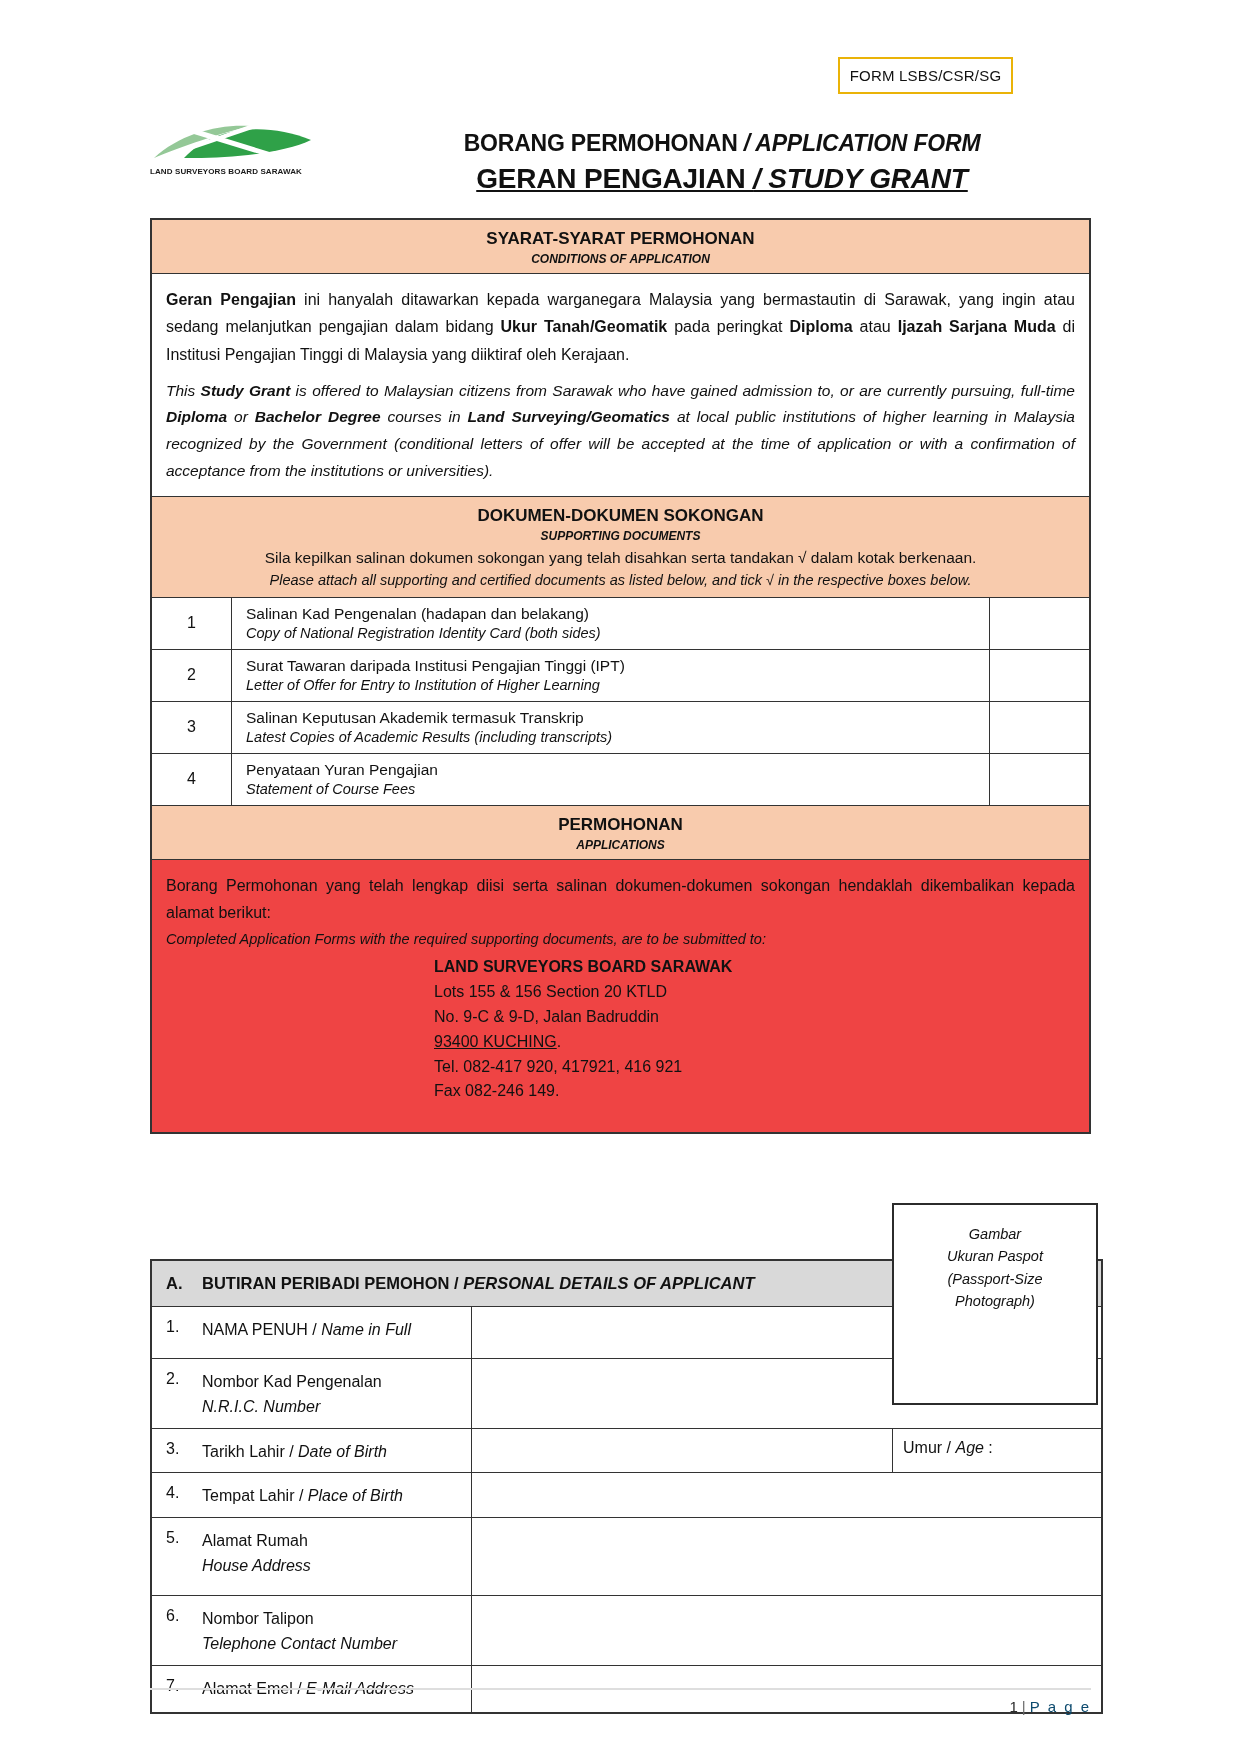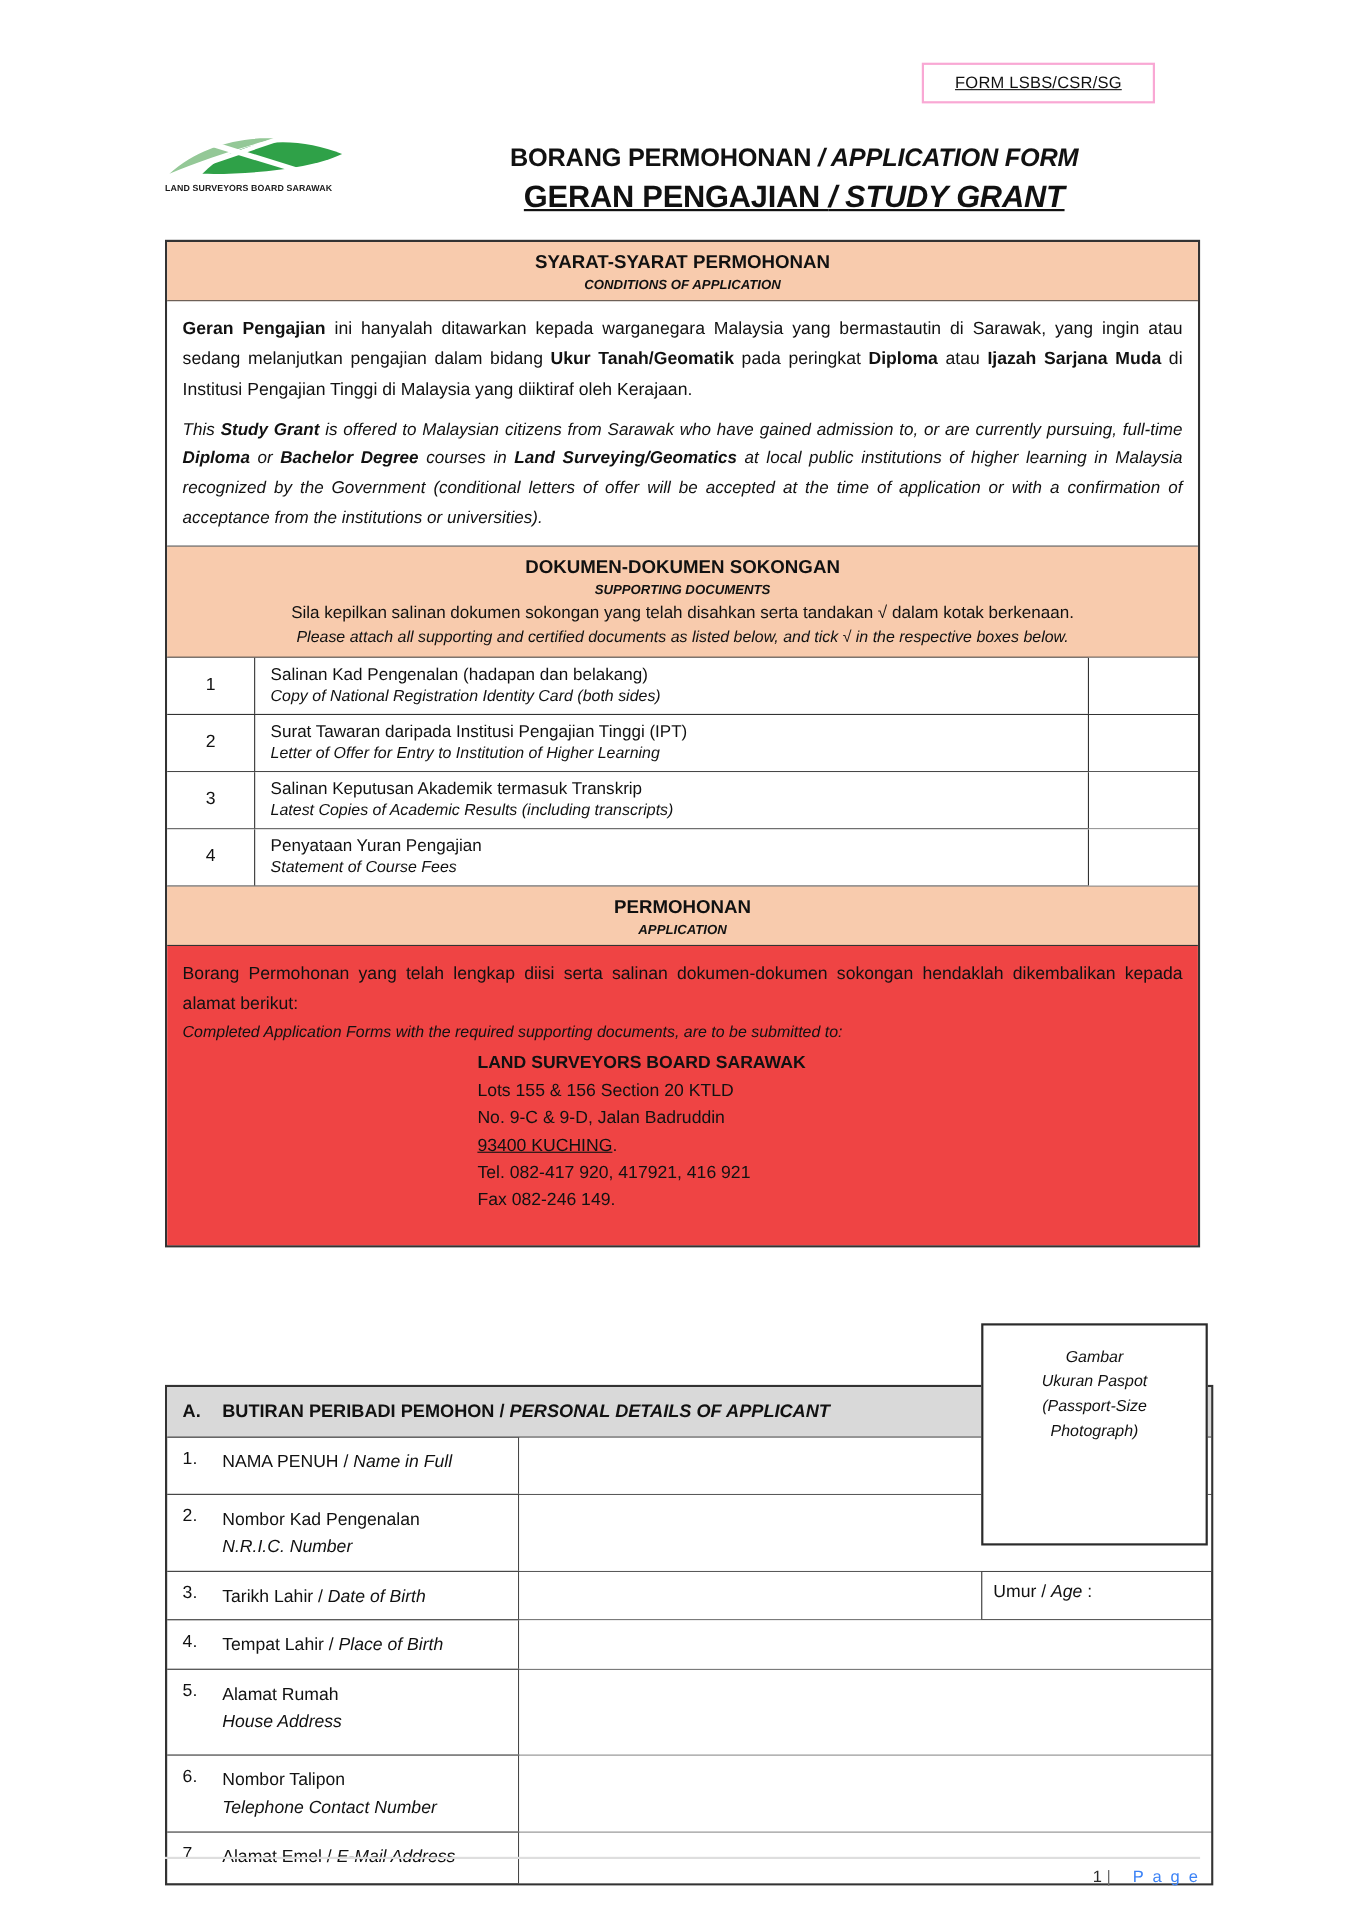--- a/index.html
+++ b/index.html
@@ -5,23 +5,23 @@
   * { box-sizing: border-box; margin: 0; padding: 0; }
   html,body { width:1241px; height:1754px; background:#ffffff; overflow:hidden;
               font-family:"Liberation Sans","DejaVu Sans",sans-serif; color:#111; }
   .page { position:relative; width:1241px; height:1754px; background:#fff; }
 
   .b { font-weight:700; }
   .i { font-style:italic; }
   .u { text-decoration:underline; }
 
   
-  .formcode { position:absolute; left:838px; top:57px; width:212px; height:37px;
-              border:2px solid #f9a8d4; display:flex; align-items:center; justify-content:center;
-              font-size:15px; letter-spacing:0.2px;text-decoration:underline; }
+  .formcode { position:absolute; left:838px; top:57px; width:175px; height:37px;
+              border:2px solid #eab308; display:flex; align-items:center; justify-content:center;
+              font-size:15px; letter-spacing:0.2px; }
 
   
   .logo { position:absolute; left:150px; top:116px; width:165px; }
   .logo svg { display:block; }
   .logocap { font-size:8px; font-weight:700; letter-spacing:0.1px; white-space:nowrap;
              color:#1a1a1a; margin-top:1px; }
 
   
   .titleblock { position:absolute; left:372px; top:130px; width:700px;text-align:center; }
   .t1 { font-size:23px; letter-spacing:-0.2px; }
@@ -69,21 +69,21 @@
   .ainput { flex:1; background:#fff; }
   .aage { width:209px; border-left:1px solid #333; padding:10px 10px; font-size:16px; }
   .r1 { min-height:52px; } .r2 { min-height:50px; } .r3 { min-height:42px; }
   .r4 { min-height:42px; } .r5 { min-height:78px; } .r6 { min-height:54px; } .r7 { min-height:46px; }
 
   
   .footline { position:absolute; left:150px; top:1688px; width:941px; height:2px; background:#dedede; }
   .footer { position:absolute; left:150px; top:1698px; width:941px; text-align:right; font-size:15px; }
   .fnum { color:#2b2b2b; }
   .fsep { color:#6b6b6b; margin-left:4px; }
-  .flabel { color:#3b82f6; letter-spacing:2px; margin-left:20px; }
+  .flabel { color:#0c4a6e; letter-spacing:2px; margin-left:4px; }
 </style>
 </head>
 <body>
 
 <div class="page">
 
   <div class="formcode">
     <span>FORM LSBS/CSR/SG</span>
   </div>
 
@@ -152,21 +152,21 @@
       <div class="docnum">4</div>
       <div class="doctext">
         <div class="doc-my">Penyataan Yuran Pengajian</div>
         <div class="doc-en">Statement of Course Fees</div>
       </div>
       <div class="doccheck"></div>
     </div>
 
     <div class="peach">
       <div class="ph-t">PERMOHONAN</div>
-      <div class="ph-s">APPLICATION</div>
+      <div class="ph-s">APPLICATIONS</div>
     </div>
 
     <div class="tcell-last">
       <p class="jp">Borang Permohonan yang telah lengkap diisi serta salinan dokumen-dokumen sokongan hendaklah dikembalikan kepada alamat berikut:</p>
       <p class="perm-en">Completed Application Forms with the required supporting documents, are to be submitted to:</p>
       <div class="addr">
         <div class="addr-name">LAND SURVEYORS BOARD SARAWAK</div>
         <div>Lots 155 &amp; 156 Section 20 KTLD</div>
         <div>No. 9-C &amp; 9-D, Jalan Badruddin</div>
         <div><span class="u">93400 KUCHING</span><span>.</span></div>

